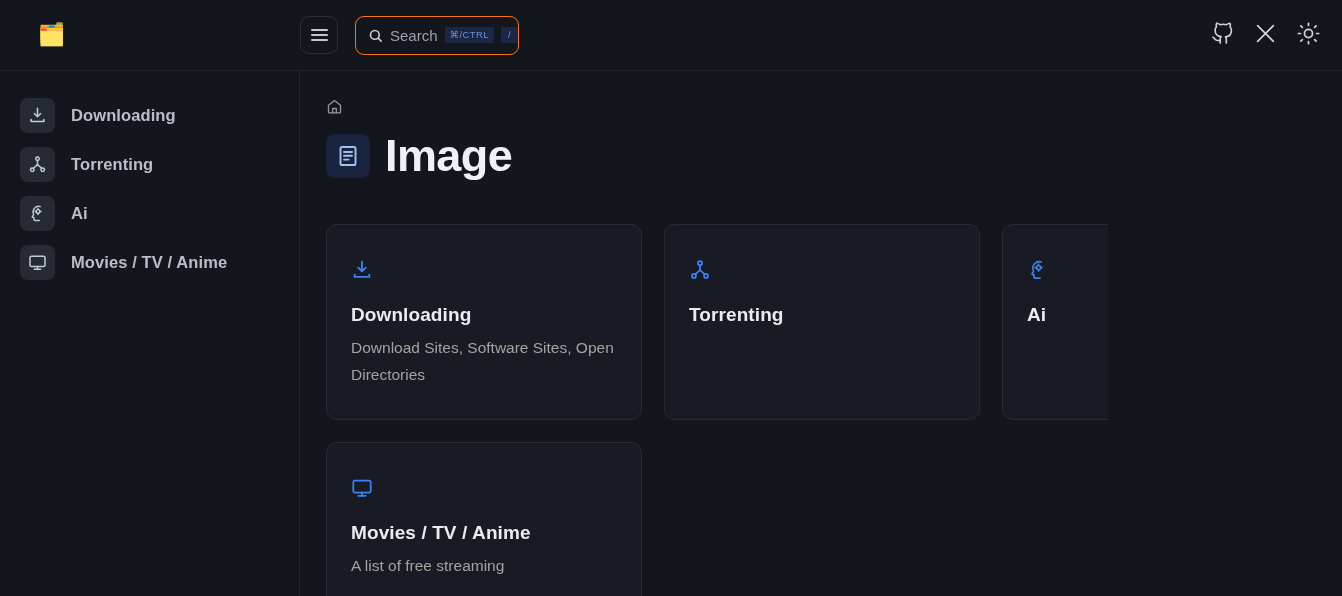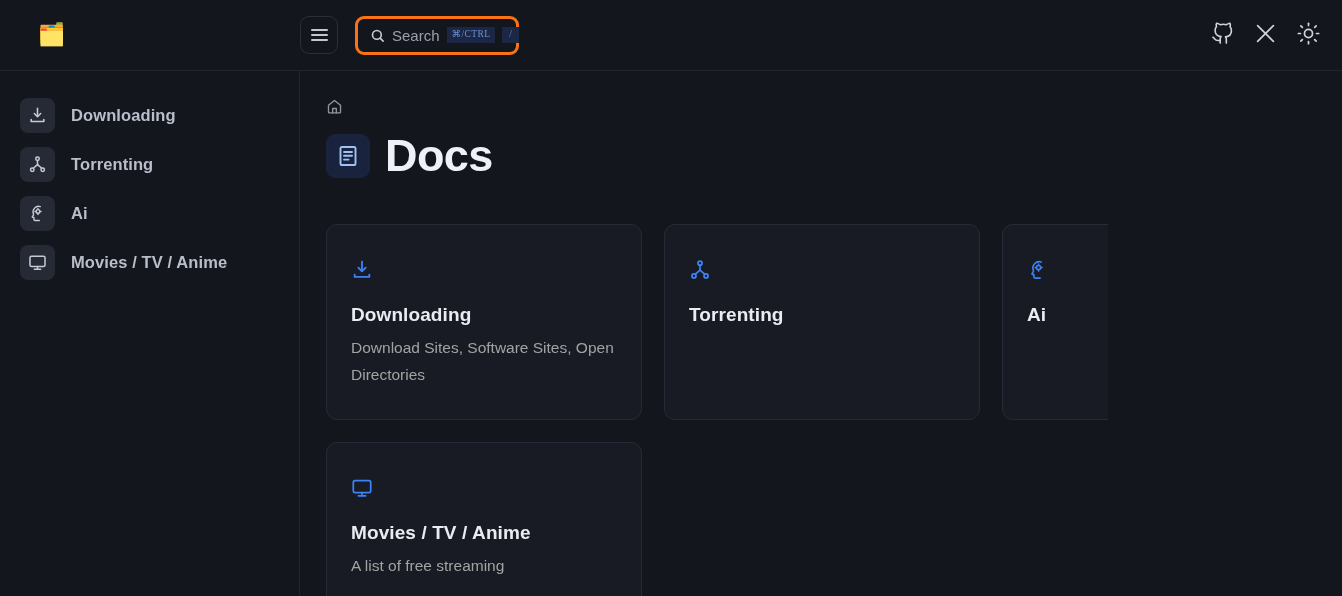--- a/index.html
+++ b/index.html
@@ -67,41 +67,41 @@
   .menu-btn .bars i {
     display: block;
     height: 2px;
     background: #c2c7d1;
     border-radius: 1px;
   }
 
   .searchbox {
     width: 164px;
     height: 39px;
-    border: 3px solid #f97316;
+    border: 1px solid #f97316;
     border-radius: 9px;
     display: flex;
     align-items: center;
     padding: 0 8px 0 12px;
     gap: 7px;
     background: transparent;
     cursor: text;
   }
   .searchbox .s-icon { display: flex; align-items: center; color: #c7ccd6; }
   .searchbox .s-placeholder {
     font-size: 15px;
     color: #9aa1ad;
     flex: 1;
     white-space: nowrap;
   }
   .kbd {
     background: #1b2744;
     color: #6d8fd6;
     font-size: 9.5px;
-    font-family: Liberation Serif, serif;
+    font-family: Liberation Sans, sans-serif;
     letter-spacing: .4px;
     border-radius: 0;
     padding: 3px 5px;
     line-height: 1;
     white-space: nowrap;
   }
   .kbd.slash { padding: 3px 7px; }
 
   .topbar-right {
     position: absolute;
@@ -370,21 +370,21 @@
 
     <div class="page-title-row">
       <span class="title-badge">
         <svg width="24" height="24" viewBox="0 0 24 24" fill="none" stroke="currentColor" stroke-width="1.9" stroke-linecap="round" stroke-linejoin="round">
           <rect x="4.5" y="3" width="15" height="18" rx="1.6"></rect>
           <line x1="8" y1="8" x2="16" y2="8"></line>
           <line x1="8" y1="11.8" x2="16" y2="11.8"></line>
           <line x1="8" y1="15.6" x2="12.6" y2="15.6"></line>
         </svg>
       </span>
-      <h1 class="page-title">Docs</h1>
+      <h1 class="page-title">Image</h1>
     </div>
 
     <div class="card-grid">
 
       <a class="card">
         <span class="card-icon">
           <svg width="22" height="22" viewBox="0 0 24 24" fill="none" stroke="currentColor" stroke-width="2" stroke-linecap="round" stroke-linejoin="round">
             <path d="M12 3v10"></path>
               <path d="M8 9.5l4 4 4-4"></path>
             <path d="M4 17v2.5h16V17"></path>

